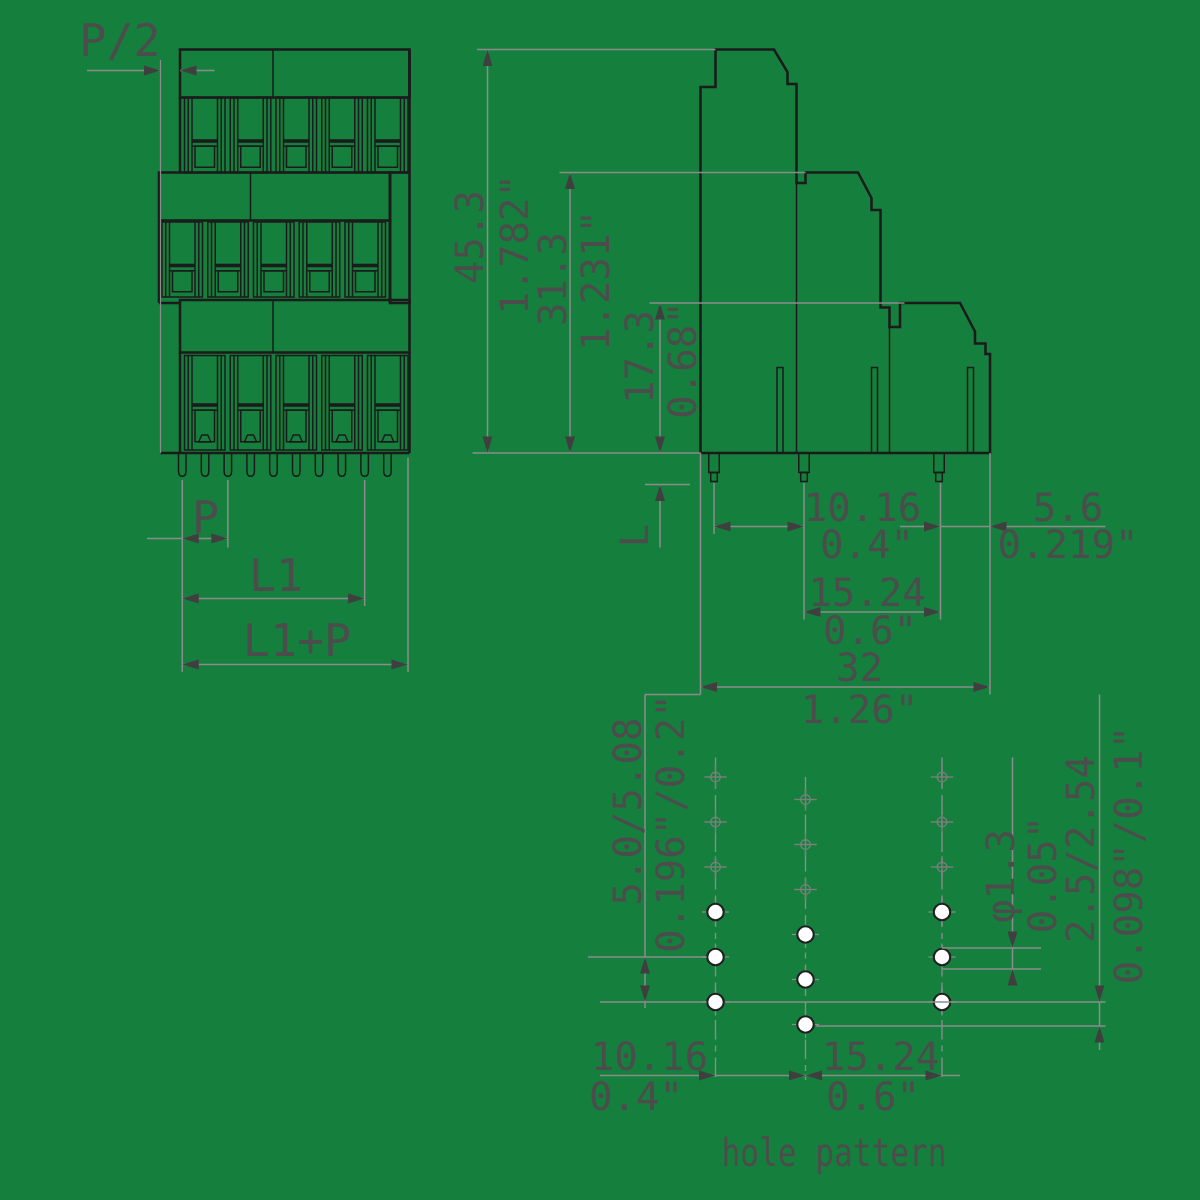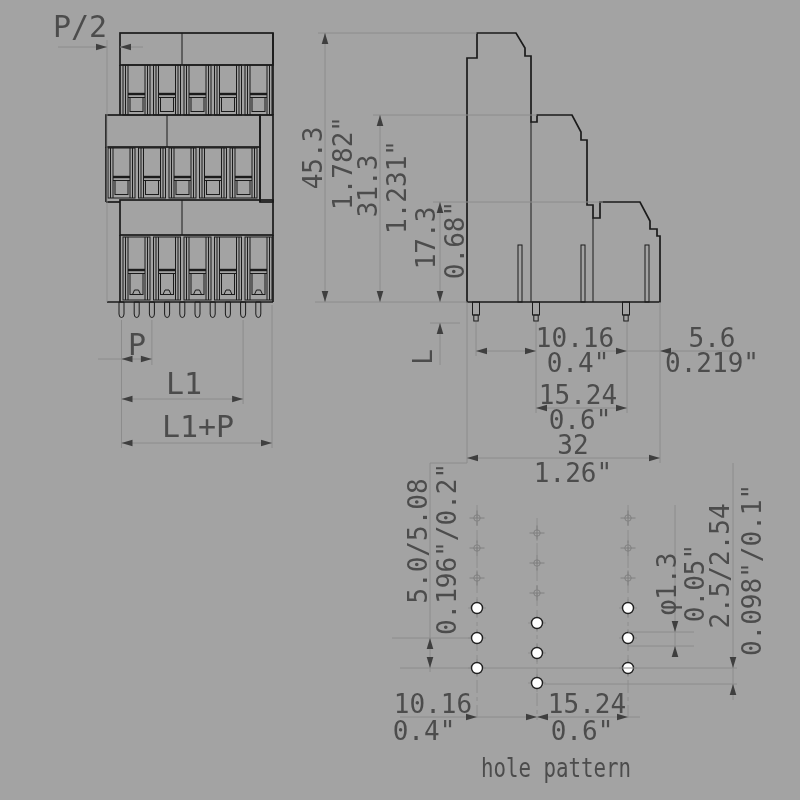--- a/index.html
+++ b/index.html
@@ -1,16 +1,16 @@
 <!DOCTYPE html>
 <html><head>
 <meta charset="utf-8">
 <style>
   html,body{margin:0;padding:0;background:#fff;}
-  .stage{width:800px;height:800px;background:#a3a3a3;position:relative;overflow:hidden;}
+  .stage{width:800px;height:800px;background:#15803d;position:relative;overflow:hidden;}
   svg{display:block;}
   
   .b {stroke:#1b1b1b;stroke-width:1.7;fill:none;stroke-linejoin:miter;}
   .b2{stroke:#1b1b1b;stroke-width:1;fill:none;}
   .bt{stroke:#1b1b1b;stroke-width:2.4;fill:none;}
   
   .d {stroke:#8c8c8c;stroke-width:1;fill:none;}
   .dt{stroke:#8c8c8c;stroke-width:.8;fill:none;}
   .cl{stroke:#8c8c8c;stroke-width:.9;fill:none;stroke-dasharray:13 4 4 4;}
   .pm{stroke:#7e7e7e;stroke-width:.9;fill:none;}

